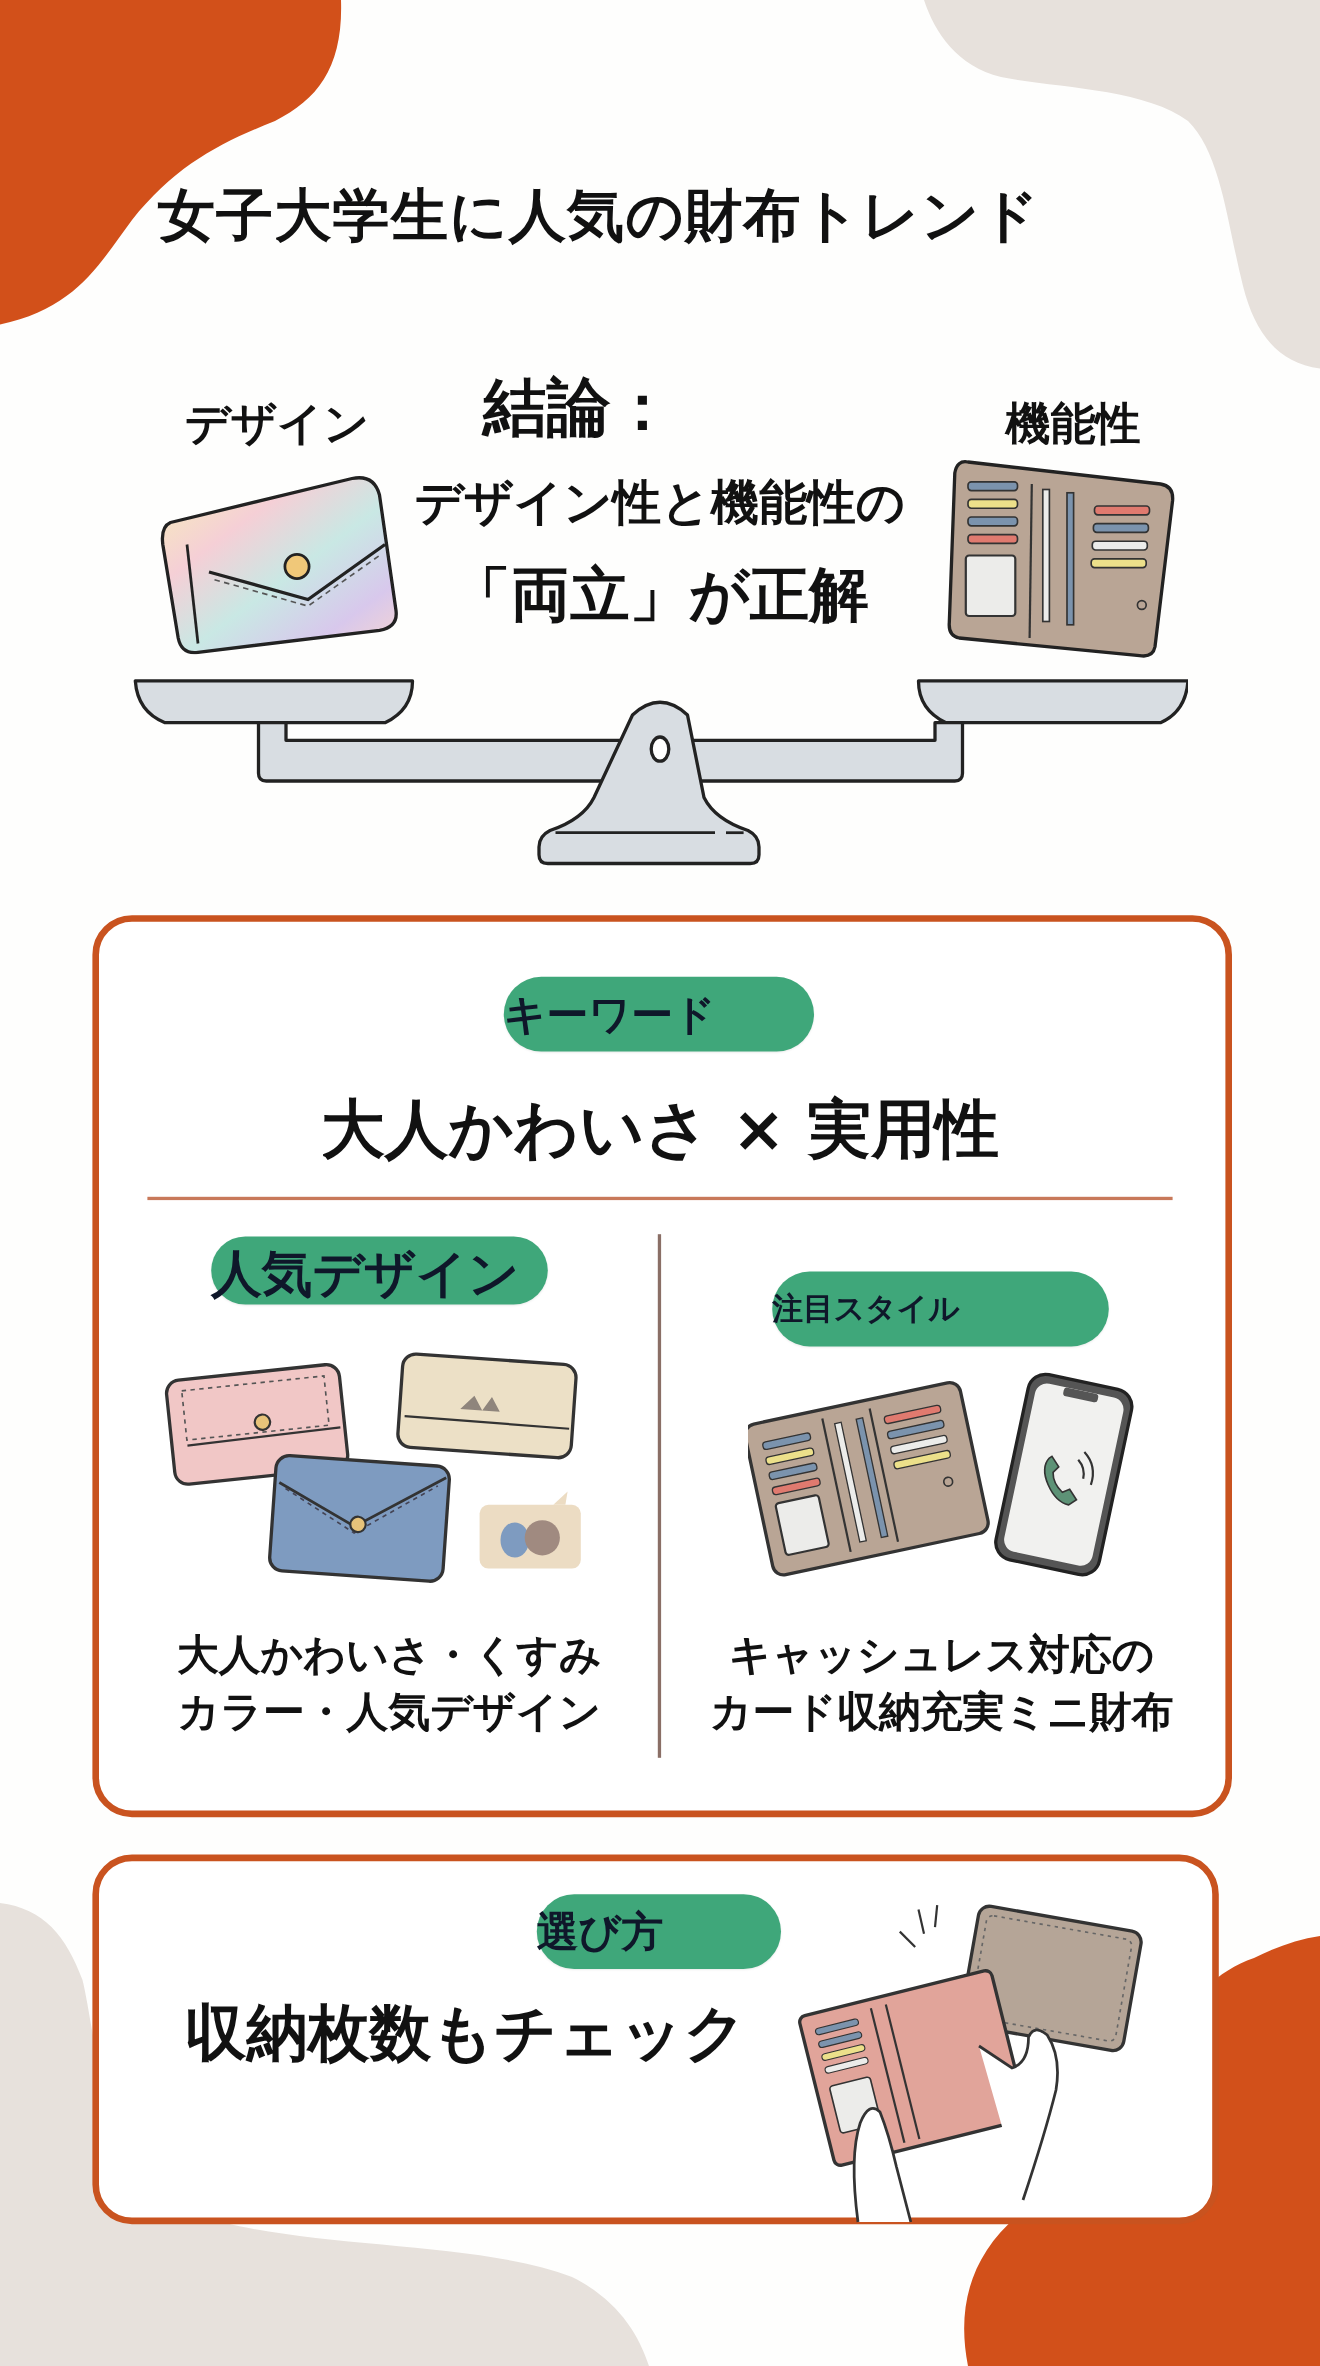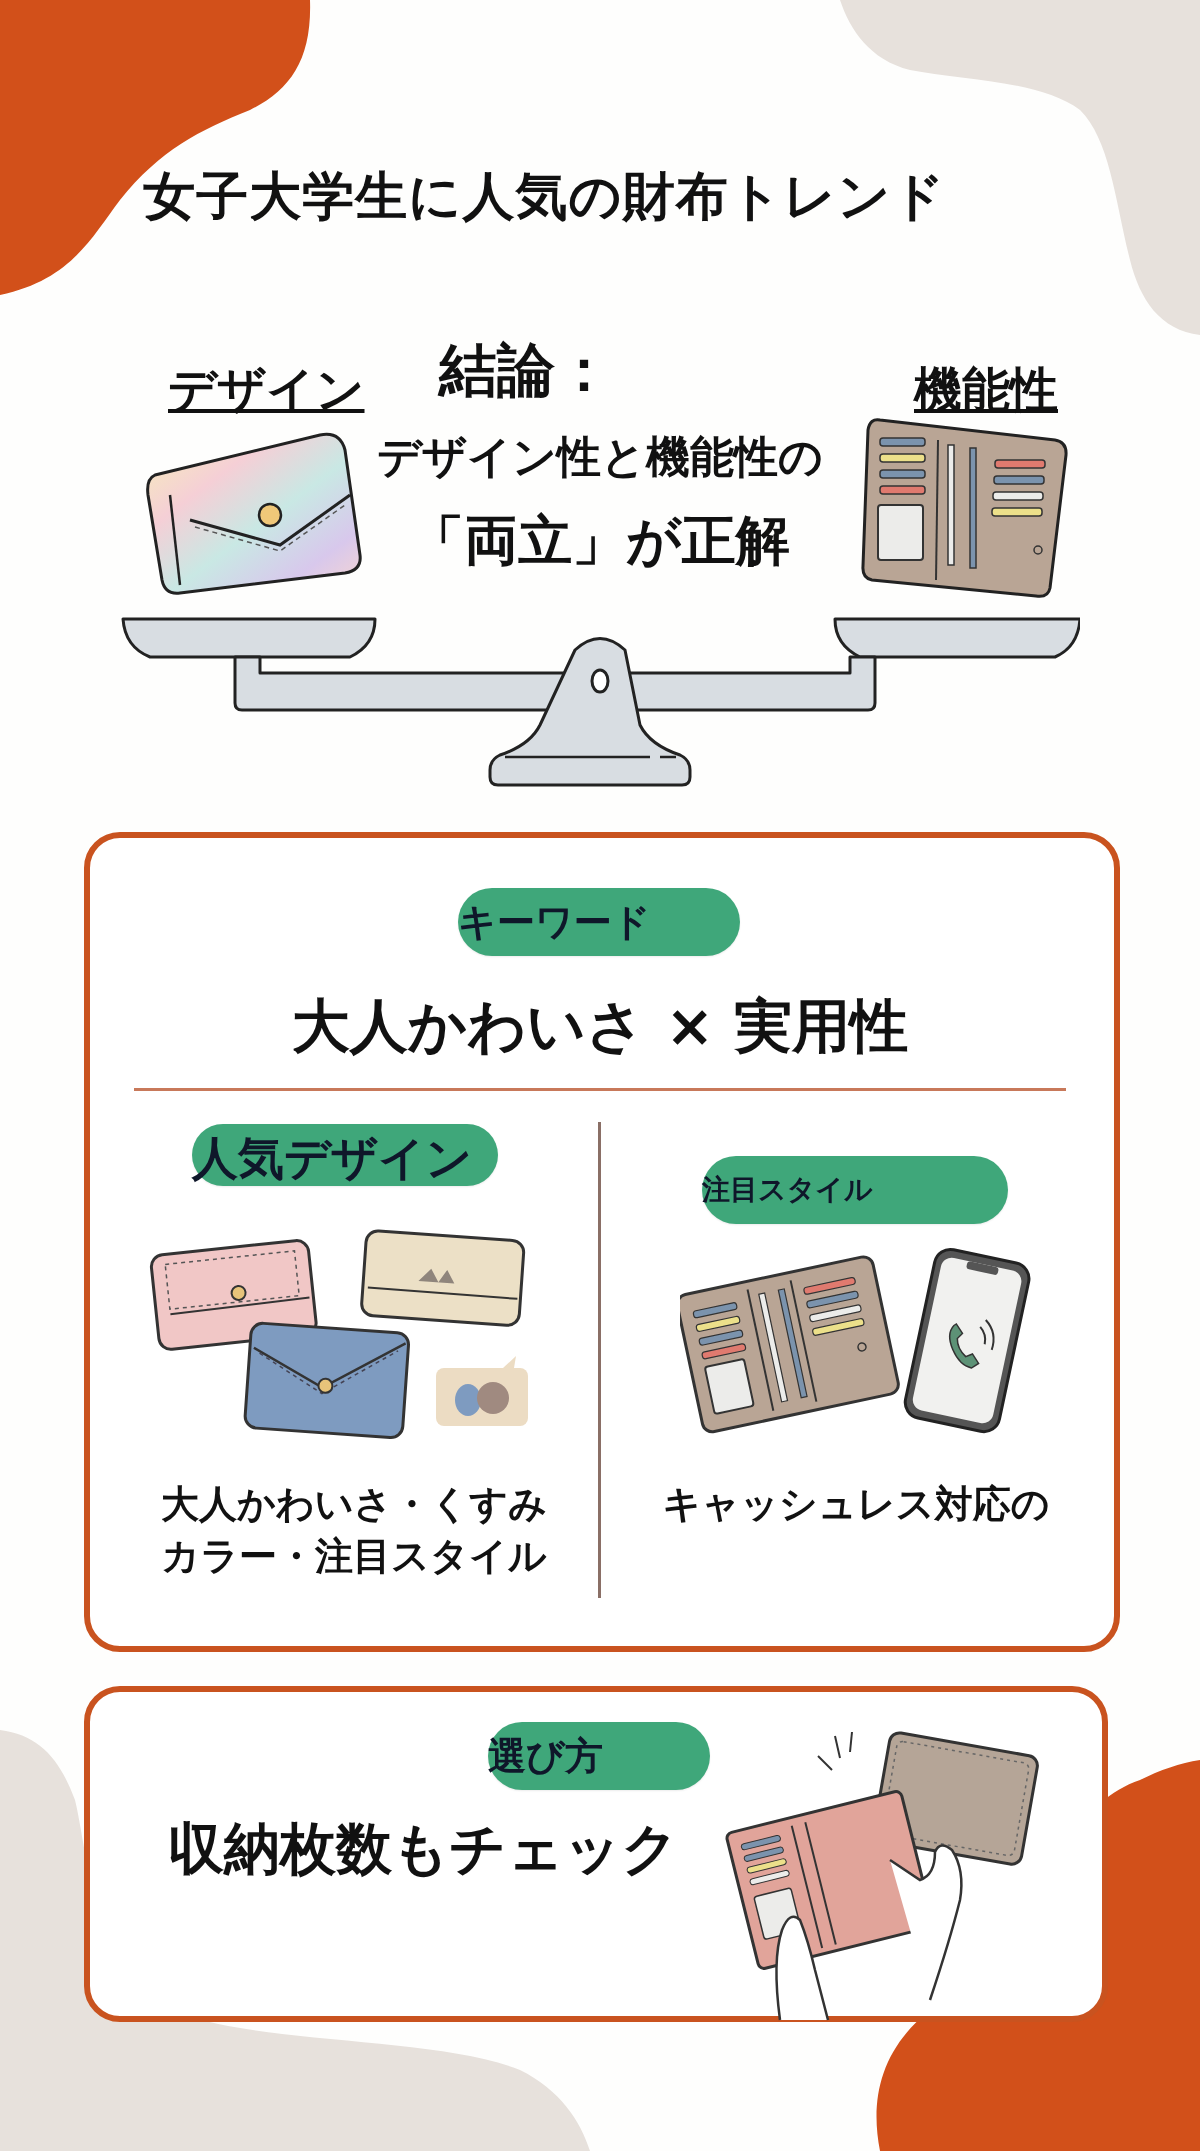--- a/index.html
+++ b/index.html
@@ -12,21 +12,21 @@
       overflow: hidden;
     }
     .bg-blob { position: absolute; z-index: 0; }
     .layer { position: absolute; z-index: 2; }
 
     .title {
       left: 0; width: 1089px; top: 162px; text-align: center;
       font-size: 52px; font-weight: bold; letter-spacing: 1px;
     }
 
-    .side-label { font-size: 48px; font-weight: bold; text-decoration: underline; }
+    .side-label { font-size: 41px; font-weight: bold; }
     .conclusion-head {
       left: 0; width: 1052px; top: 332px; text-align: center;
       font-size: 58px; font-weight: bold;
     }
     .conclusion-line {
       left: 0; width: 1200px; text-align: center; font-weight: bold;
     }
     .c1 { top: 428px; font-size: 44px; }
     .c2 { top: 505px; font-size: 54px; }
 
@@ -155,21 +155,21 @@
     <circle cx="178" cy="158" r="7" fill="#e7c37a" stroke="#333" stroke-width="2"></circle>
   </g>
 
   <rect x="288" y="140" width="92" height="58" rx="8" fill="#ecdcc3"></rect>
   <path d="M355 140 L368 128 L366 140 Z" fill="#ecdcc3"></path>
   <ellipse cx="320" cy="172" rx="13" ry="16" fill="#7e9bc0"></ellipse>
   <circle cx="345" cy="170" r="16" fill="#a08a80"></circle>
 </svg>
 <div class="layer caption" style="left:112px;width:484px;top:1478px;">
   <div>大人かわいさ・くすみ</div>
-  <div>カラー・注目スタイル</div>
+  <div>カラー・人気デザイン</div>
 </div>
 
 <div class="pill" style="left:702px;top:1156px;width:306px;height:68px;font-size:28px;line-height:68px;">注目スタイル</div>
 <svg class="layer" style="left:680px;top:1236px" width="360" height="200" viewBox="0 0 360 200">
   <g transform="rotate(-12 100 110)">
     <rect x="8" y="40" width="200" height="140" rx="10" fill="#b9a595" stroke="#333" stroke-width="3"></rect>
     <rect x="22" y="58" width="44" height="7" rx="3" fill="#7b93ad" stroke="#333" stroke-width="1.2"></rect>
     <rect x="22" y="72" width="44" height="7" rx="3" fill="#ece08a" stroke="#333" stroke-width="1.2"></rect>
     <rect x="22" y="86" width="44" height="7" rx="3" fill="#7b93ad" stroke="#333" stroke-width="1.2"></rect>
     <rect x="22" y="100" width="44" height="7" rx="3" fill="#e07a6f" stroke="#333" stroke-width="1.2"></rect>
@@ -188,20 +188,21 @@
     <rect x="240" y="18" width="96" height="172" rx="16" fill="#555" stroke="#222" stroke-width="3"></rect>
     <rect x="247" y="26" width="82" height="156" rx="11" fill="#f1f1ef"></rect>
     <rect x="272" y="26" width="32" height="8" rx="3" fill="#555"></rect>
     <path d="M272 92 q-6 10 4 24 q10 14 22 14 l6 -6 l-8 -8 l-6 4 q-10 -6 -12 -16 l4 -6 l-8 -8 Z" fill="#5d9276" stroke="#333" stroke-width="1.5"></path>
     <path d="M298 88 q8 6 8 16" fill="none" stroke="#333" stroke-width="2"></path>
     <path d="M302 80 q14 10 12 28" fill="none" stroke="#333" stroke-width="2"></path>
   </g>
 </svg>
 <div class="layer caption" style="left:604px;width:504px;top:1478px;">
   <div>キャッシュレス対応の</div>
+  <div>カード収納充実ミニ財布</div>
 </div>
 
 <div class="card" style="left:84px;top:1686px;width:1024px;height:336px;"></div>
 <div class="pill" style="left:488px;top:1722px;width:222px;height:68px;font-size:38px;line-height:68px;">選び方</div>
 <div class="layer howto-text" style="left:168px;top:1810px;">
   <div>収納枚数もチェック</div>
 </div>
 <svg class="layer" style="left:720px;top:1700px" width="330" height="330" viewBox="0 0 330 330">
   <line x1="115" y1="36" x2="120" y2="58" stroke="#333" stroke-width="2"></line>
   <line x1="98" y1="56" x2="112" y2="70" stroke="#333" stroke-width="2"></line>

